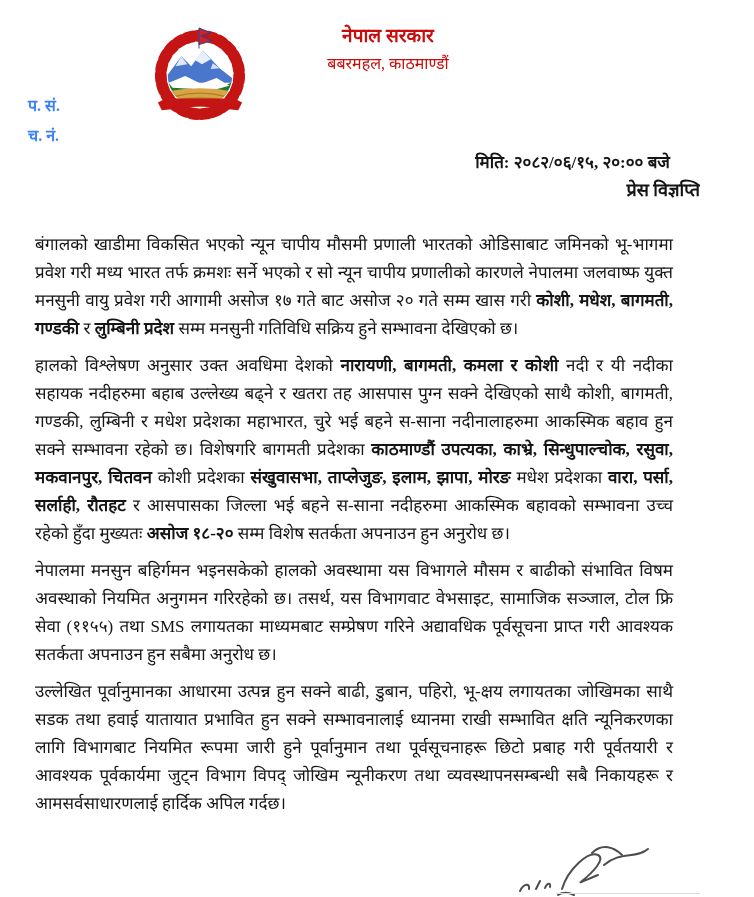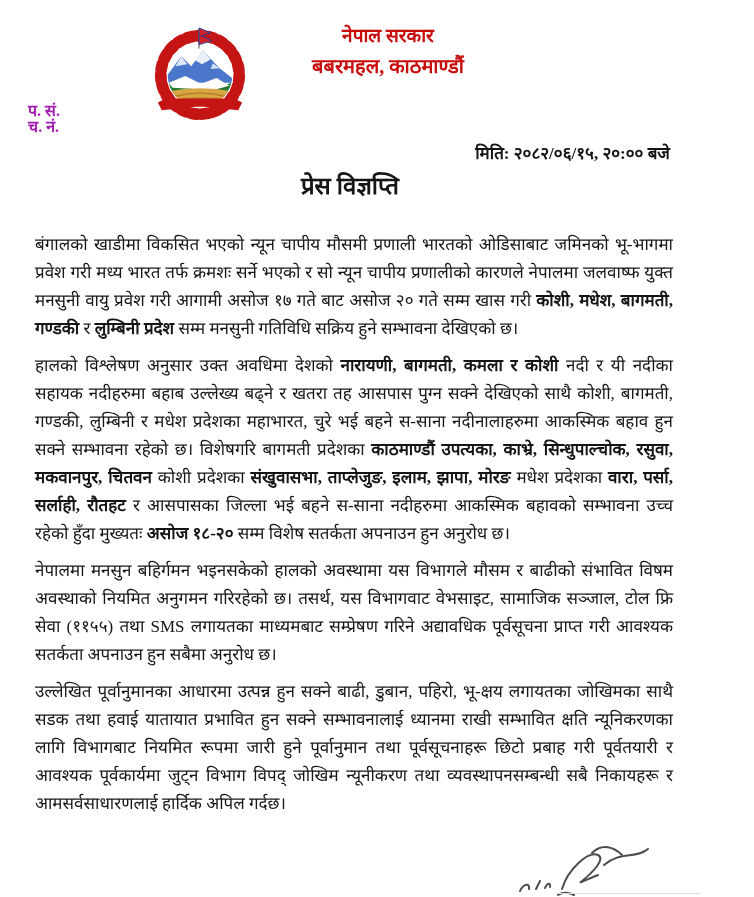--- a/index.html
+++ b/index.html
@@ -10,27 +10,27 @@
     overflow:hidden;
     font-family:"Liberation Serif", serif;
     color:#151515;
   }
   
   .emblem { position:absolute; left:146px; top:26px; }
   .hdr { padding-top:22px; margin-left:76px; text-align:center; color:#c80d0d; }
   .hdr-gov      { font-size:19px; font-weight:bold; }
   .hdr-ministry { font-size:20px; font-weight:bold; margin-top:4px; }
   .hdr-dept     { font-size:28px; font-weight:bold; margin-top:5px; }
-  .hdr-addr     { font-size:20px; font-weight:bold; margin-top:4px; }
+  .hdr-addr     { font-size:16px; font-weight:normal; margin-top:4px; }
   
-  .refs { margin:24px 0 0 28px; color:#a21caf; font-size:16px; font-weight:bold; line-height:1; }
-  .ref-line + .ref-line { margin-top:0; }
+  .refs { margin:24px 0 0 28px; color:#3b82f6; font-size:16px; font-weight:bold; line-height:1; }
+  .ref-line + .ref-line { margin-top:14px; }
   
   .dateline { text-align:right; margin:6px 30px 0 0; font-size:17px;font-weight:bold; }
-  .doc-title { text-align:center; font-size:24px; font-weight:bold; margin-top:4px; }
+  .doc-title { text-align:right; font-size:18px; font-weight:bold; margin-top:4px; }
   
   .body { margin:30px 27px 0 27px; font-size:17px; line-height:28px; text-align:justify; }
   .para { margin:0 0 9px 8px; }
   .b { font-weight:bold; }
   
   .signature { position:absolute; right:26px; bottom:-6px; }
   .page-edge-line { position:absolute; left:556px; bottom:3px; width:198px; height:1px; background:#dcdcdc; }
 </style>
 </head>
 <body>

